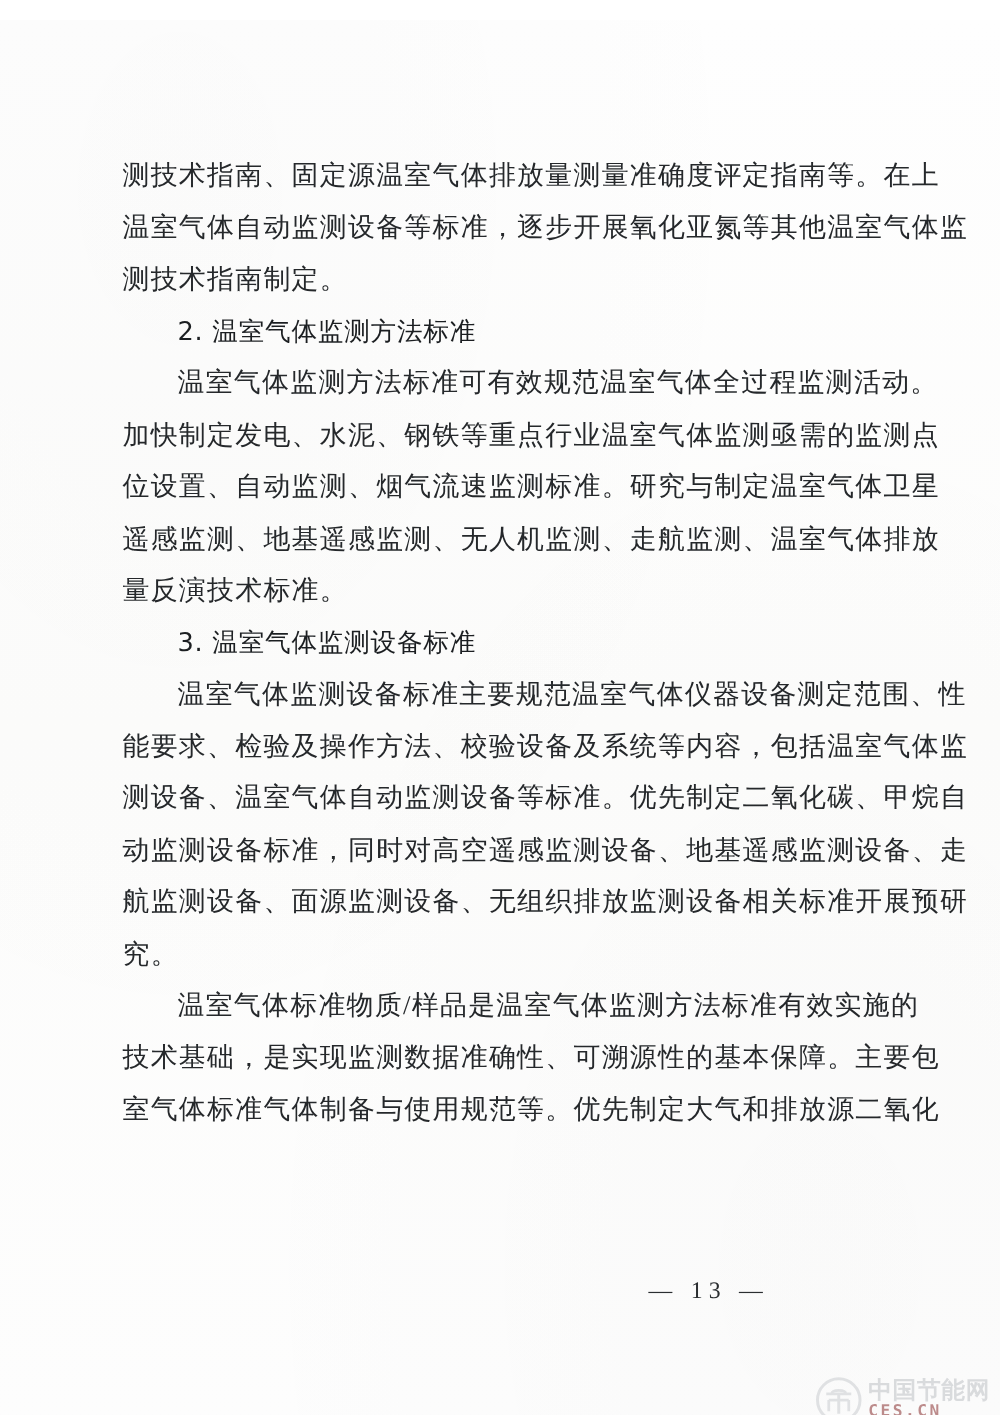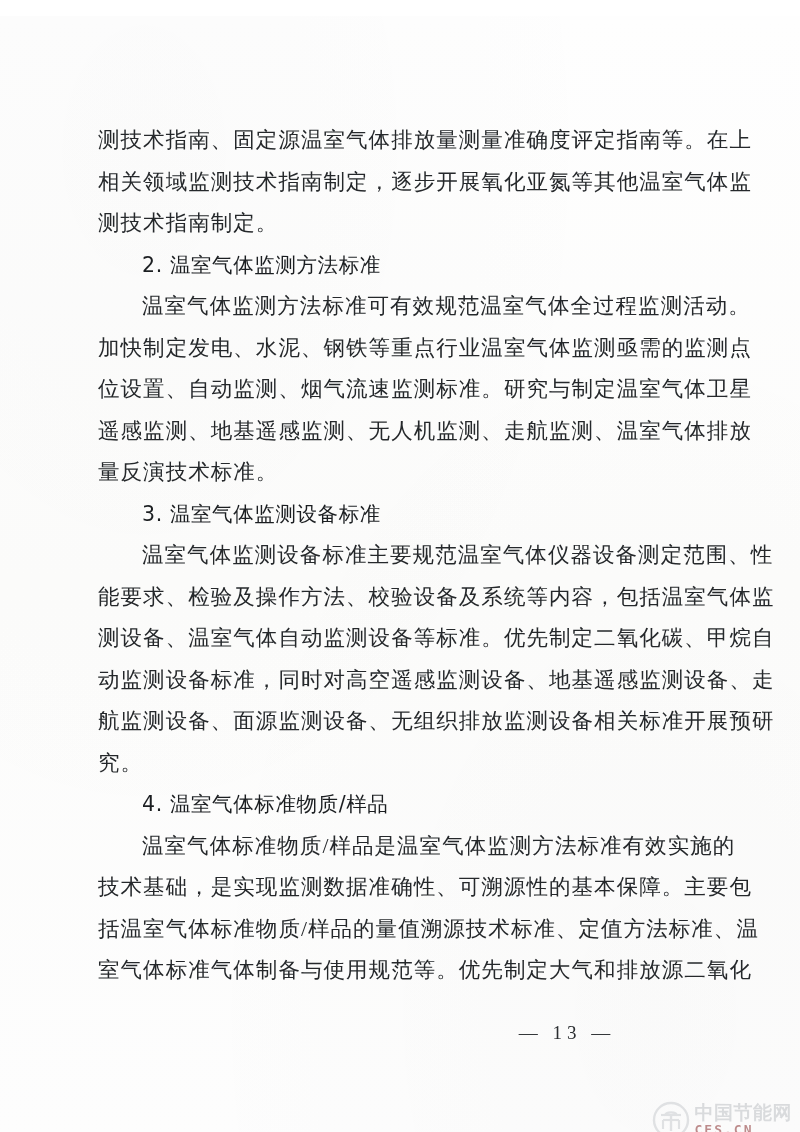--- a/index.html
+++ b/index.html
@@ -120,39 +120,37 @@
 </style>
 </head>
 <body>
 
 <div class="page">
 
   <div class="scan-noise"></div>
 
   <div class="content">
       <div class="line body just">测技术指南、固定源温室气体排放量测量准确度评定指南等。在上</div>
-      <div class="line body just">相关领域监测技术指南制定，逐步开展氧化亚氮等其他温室气体监</div>
+      <div class="line body just">温室气体自动监测设备等标准，逐步开展氧化亚氮等其他温室气体监</div>
       <div class="line body just">测技术指南制定。</div>
       <div class="line heading">2. 温室气体监测方法标准</div>
       <div class="line body just indent">温室气体监测方法标准可有效规范温室气体全过程监测活动。</div>
       <div class="line body just">加快制定发电、水泥、钢铁等重点行业温室气体监测亟需的监测点</div>
       <div class="line body just">位设置、自动监测、烟气流速监测标准。研究与制定温室气体卫星</div>
       <div class="line body just">遥感监测、地基遥感监测、无人机监测、走航监测、温室气体排放</div>
       <div class="line body just">量反演技术标准。</div>
       <div class="line heading">3. 温室气体监测设备标准</div>
       <div class="line body just indent">温室气体监测设备标准主要规范温室气体仪器设备测定范围、性</div>
       <div class="line body just">能要求、检验及操作方法、校验设备及系统等内容，包括温室气体监</div>
       <div class="line body just">测设备、温室气体自动监测设备等标准。优先制定二氧化碳、甲烷自</div>
       <div class="line body just">动监测设备标准，同时对高空遥感监测设备、地基遥感监测设备、走</div>
       <div class="line body just">航监测设备、面源监测设备、无组织排放监测设备相关标准开展预研</div>
       <div class="line body just">究。</div>
-      <div class="line heading">4. 温室气体标准物质/样品</div>
       <div class="line body just indent">温室气体标准物质/样品是温室气体监测方法标准有效实施的</div>
       <div class="line body just">技术基础，是实现监测数据准确性、可溯源性的基本保障。主要包</div>
-      <div class="line body just">括温室气体标准物质/样品的量值溯源技术标准、定值方法标准、温</div>
       <div class="line body just">室气体标准气体制备与使用规范等。优先制定大气和排放源二氧化</div>
     </div>
 
   <div class="footer">
     <span class="folio">— 13 —</span>
   </div>
 
   <div class="watermark">
     <span class="wm-logo">
       <svg viewBox="0 0 40 40" width="40" height="40" aria-hidden="true">

